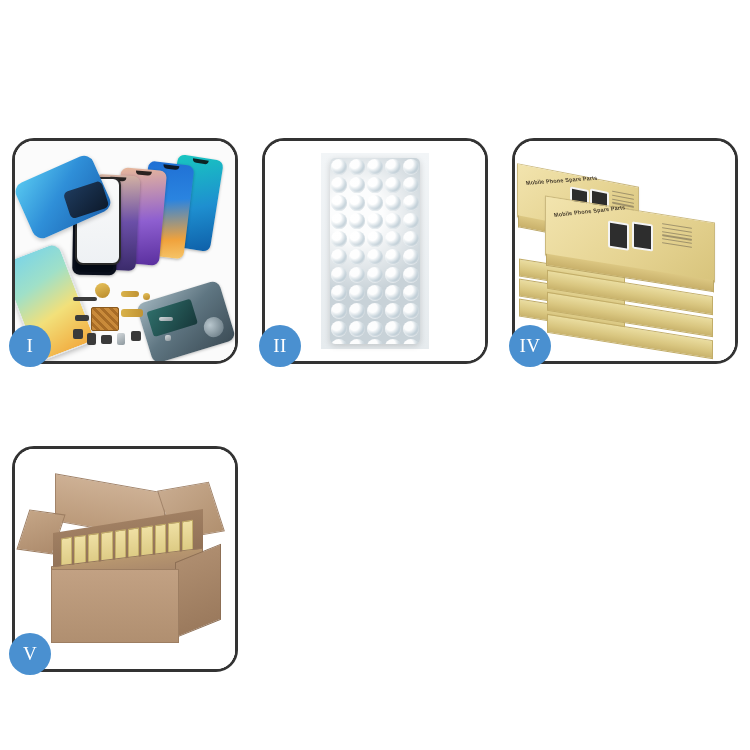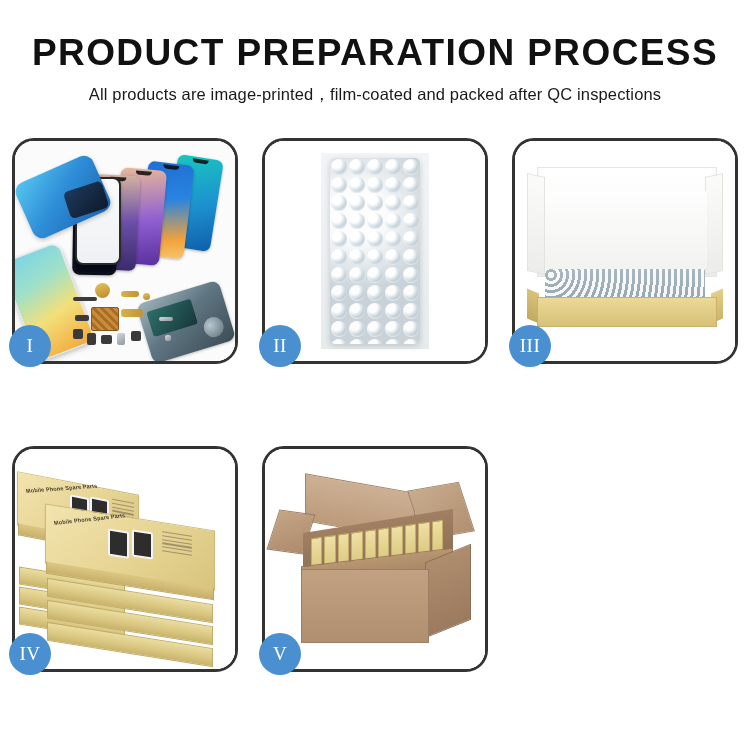--- a/index.html
+++ b/index.html
@@ -449,24 +449,20 @@
     position:absolute;
     background: rgba(150,120,92,0.55);
     border-radius:1px;
   }
 </style>
 </head>
 <body>
 
 <div class="page">
 
-  <div class="header">
-    <h1 class="title">PRODUCT PREPARATION PROCESS</h1>
-    <p class="subtitle">All products are image-printed，film-coated and packed after QC inspections</p>
-  </div>
 
   <div class="grid">
 
     <div class="panel">
       <div class="panel-inner">
         <div class="scene-parts">
 
           <div class="phone-fan">
             <div class="fan-phone fp1">
                 <span class="notch"></span>
@@ -579,35 +575,20 @@
                 <span class="bub"></span>
                 <span class="bub"></span>
                 <span class="bub"></span>
             </div>
           </div>
         </div>
       </div>
       <div class="badge">II</div>
     </div>
 
-    <div class="panel">
-      <div class="panel-inner">
-        <div class="scene-openbox">
-          <div class="lid-back"></div>
-          <div class="lid-flap-l"></div>
-          <div class="lid-flap-r"></div>
-          <div class="foam"></div>
-          <div class="box-inner-bubble"></div>
-          <div class="box-base-left"></div>
-          <div class="box-base-right"></div>
-          <div class="box-base-front"></div>
-        </div>
-      </div>
-      <div class="badge">III</div>
-    </div>
 
     <div class="panel">
       <div class="panel-inner">
         <div class="scene-stack">
 
           <div class="slab" style="left:4px;  top:126px; width:104px; height:16px; transform:skewY(9deg);"></div>
           <div class="slab" style="left:4px;  top:146px; width:104px; height:16px; transform:skewY(9deg);"></div>
           <div class="slab" style="left:4px;  top:166px; width:104px; height:16px; transform:skewY(9deg);"></div>
 
           <div class="slab" style="left:32px; top:142px; width:164px; height:17px; transform:skewY(9deg);"></div>

